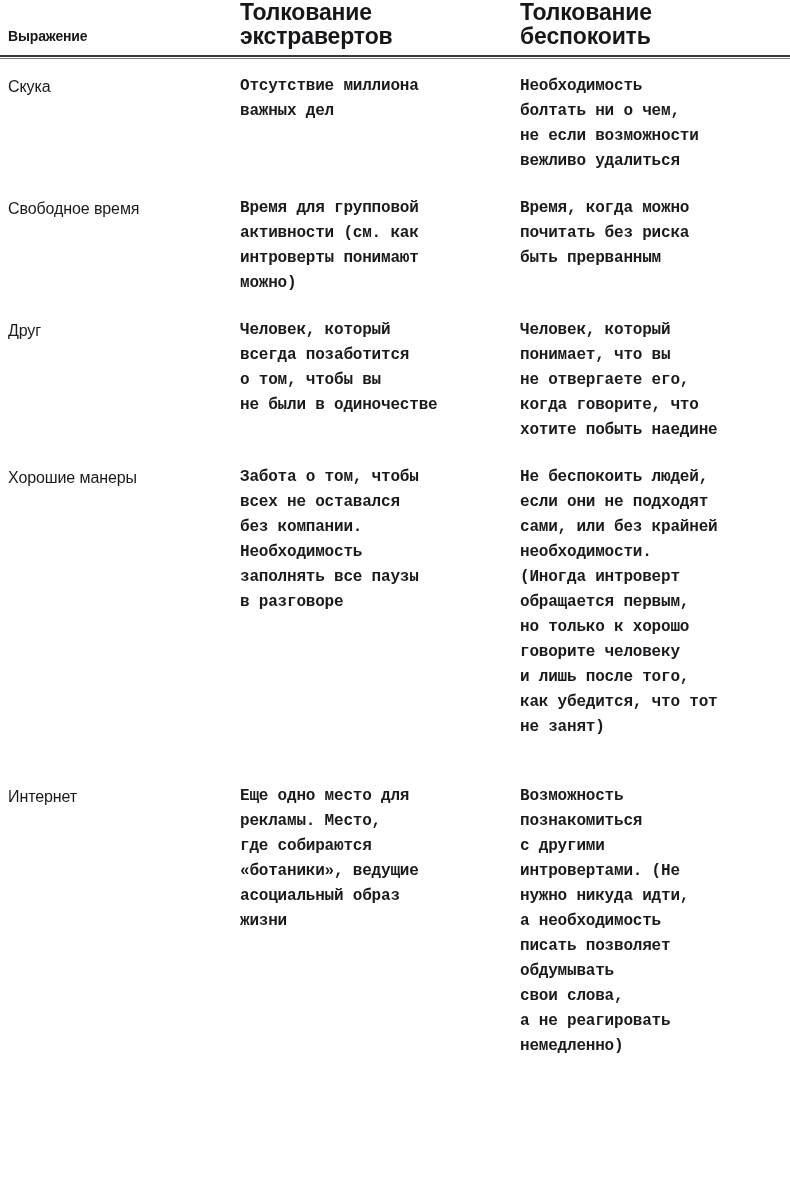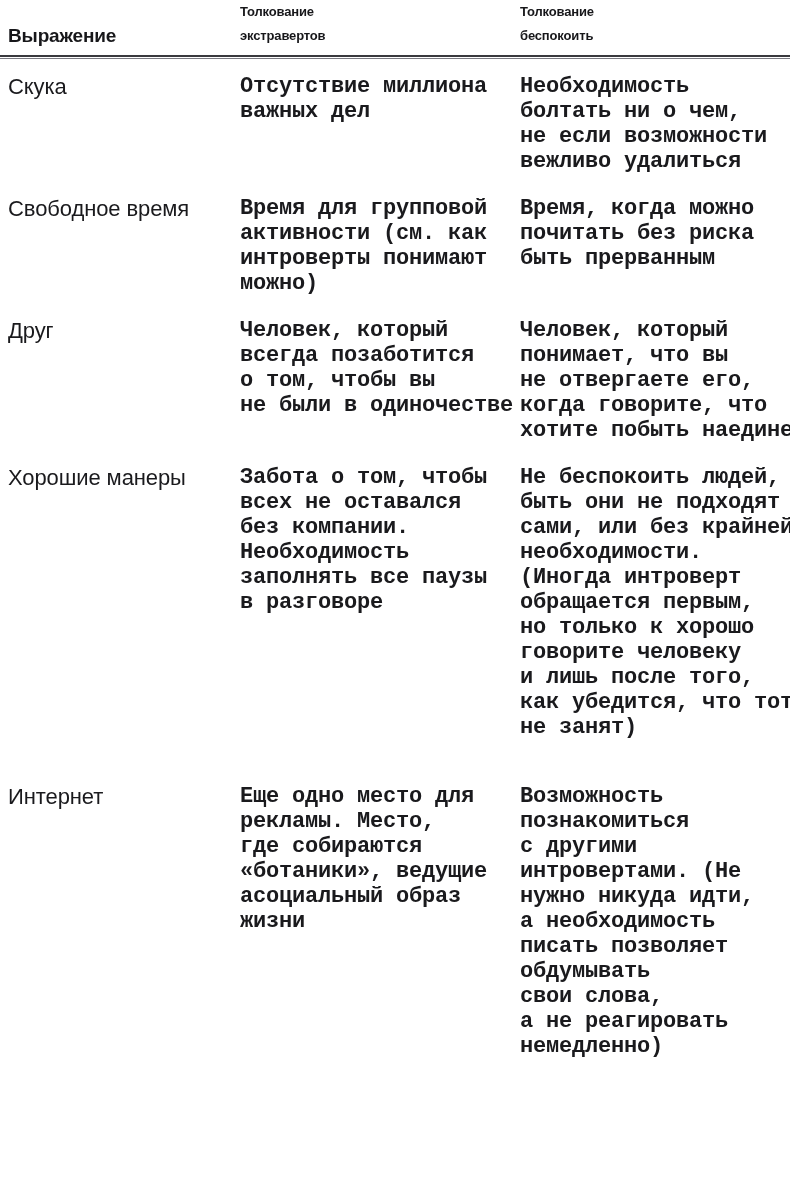--- a/index.html
+++ b/index.html
@@ -27,28 +27,28 @@
     table-layout: fixed;
   }
   col.c1 { width: 232px; }
   col.c2 { width: 280px; }
   col.c3 { width: 278px; }
 
   thead th {
     text-align: left;
     vertical-align: bottom;
     font-weight: bold;
-    font-size: 13px;
+    font-size: 23px;
     line-height: 24px;
     letter-spacing: -0.15px;
     padding: 0 14px 7px 8px;
     color: #17171a;
   }
   thead th.col-term {
-    font-size: 19px;
+    font-size: 14px;
   }
   thead tr.head-rule td {
     padding: 0;
     height: 9px;
   }
   .rule-double {
     height: 9px;
     width: 790px;
     position: relative;
   }
@@ -64,21 +64,21 @@
     position: absolute;
     top: 3px;
     left: 0;
     width: 790px;
     height: 1px;
     background: #7b7b82;
   }
 
   tbody td {
     vertical-align: top;
-    font-size: 22px;
+    font-size: 16px;
     line-height: 25px;
     letter-spacing: -0.2px;
     padding: 0 14px 0 8px;
     color: #1a1a1d;
   }
   tbody td.term {
     font-weight: 400;
     letter-spacing: -0.1px;
   }
   tbody td.defn {
@@ -190,21 +190,21 @@
           <td class="defn">
             <span class="cell-line">Забота о том, чтобы</span>
             <span class="cell-line">всех не оставался</span>
             <span class="cell-line">без компании.</span>
             <span class="cell-line">Необходимость</span>
             <span class="cell-line">заполнять все паузы</span>
             <span class="cell-line">в разговоре</span>
           </td>
           <td class="defn">
             <span class="cell-line">Не беспокоить людей,</span>
-            <span class="cell-line">быть они не подходят</span>
+            <span class="cell-line">если они не подходят</span>
             <span class="cell-line">сами, или без крайней</span>
             <span class="cell-line">необходимости.</span>
             <span class="cell-line">(Иногда интроверт</span>
             <span class="cell-line">обращается первым,</span>
             <span class="cell-line">но только к хорошо</span>
             <span class="cell-line">говорите человеку</span>
             <span class="cell-line">и лишь после того,</span>
             <span class="cell-line">как убедится, что тот</span>
             <span class="cell-line">не занят)</span>
           </td>

